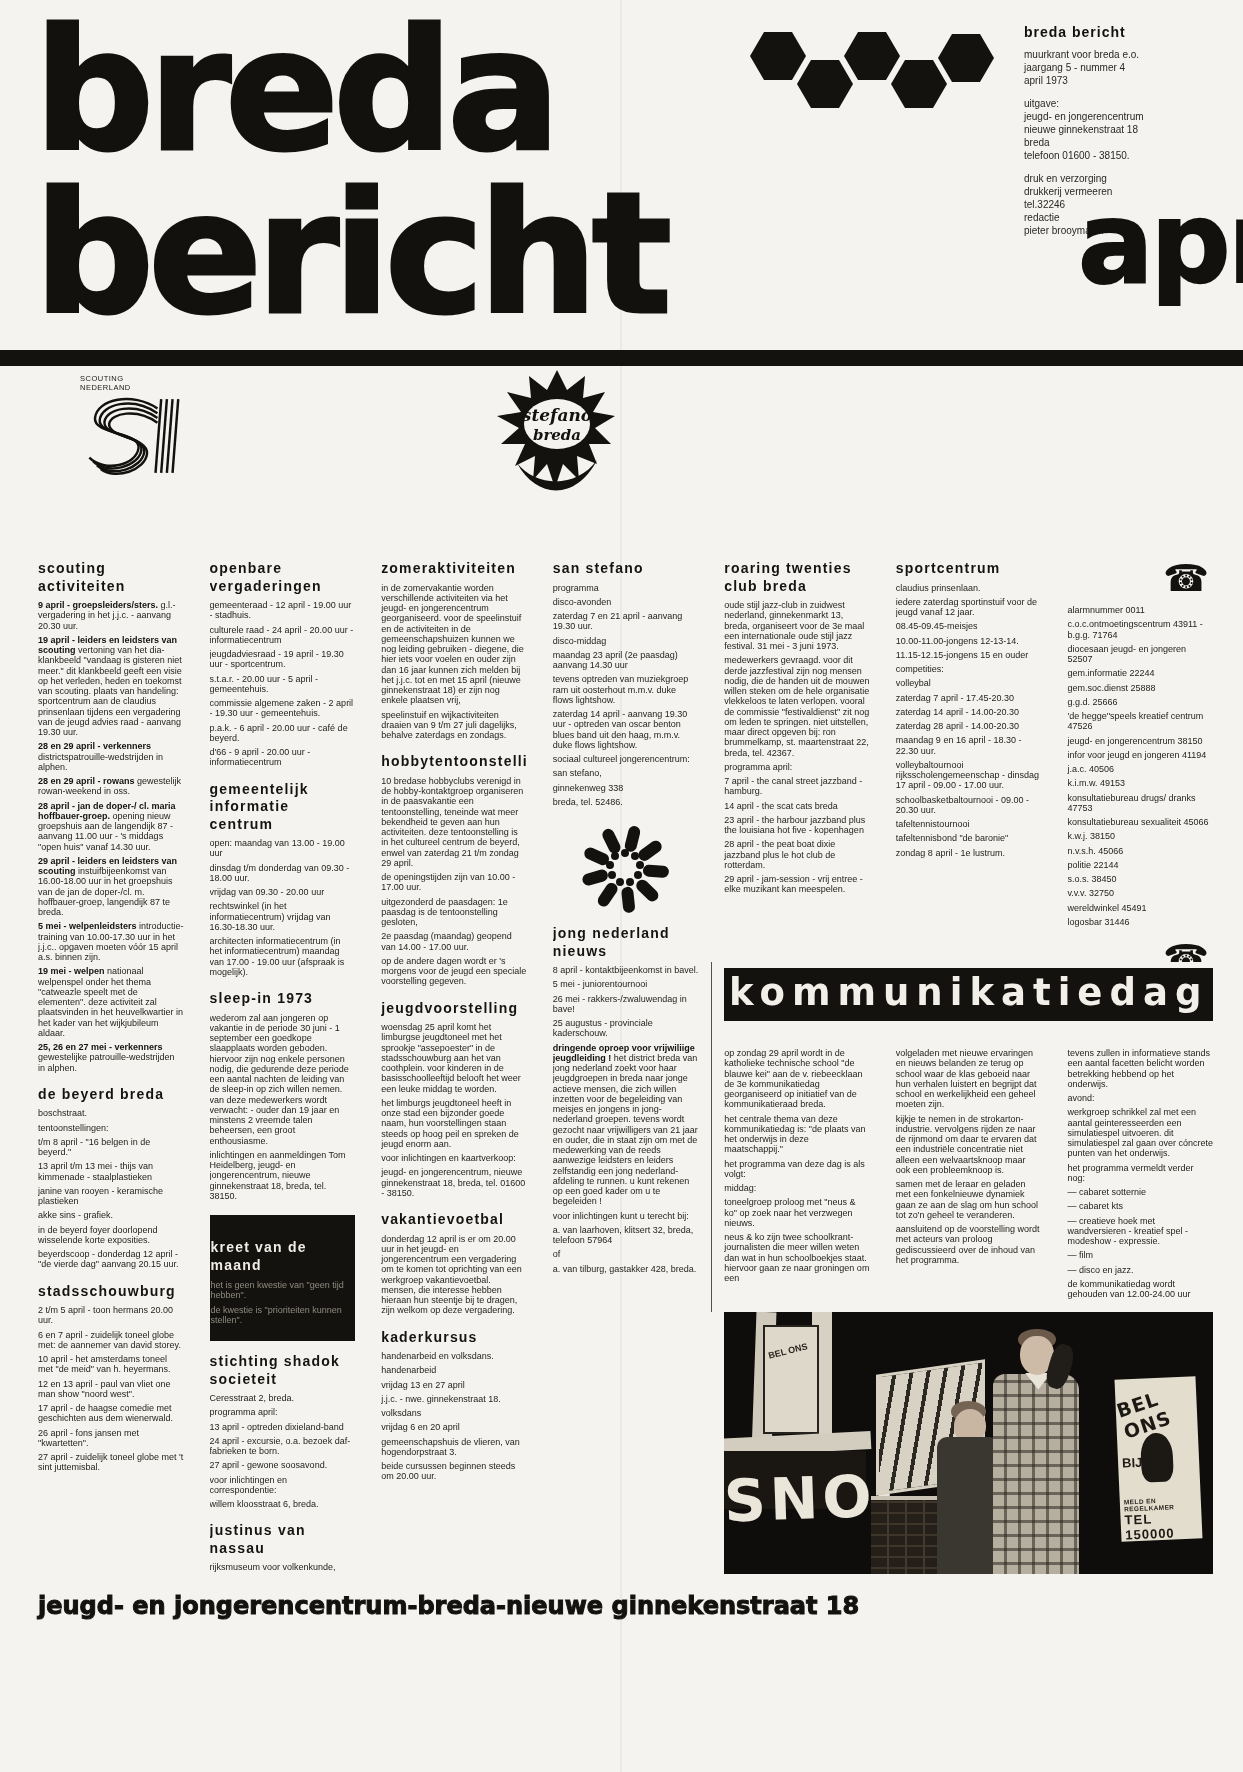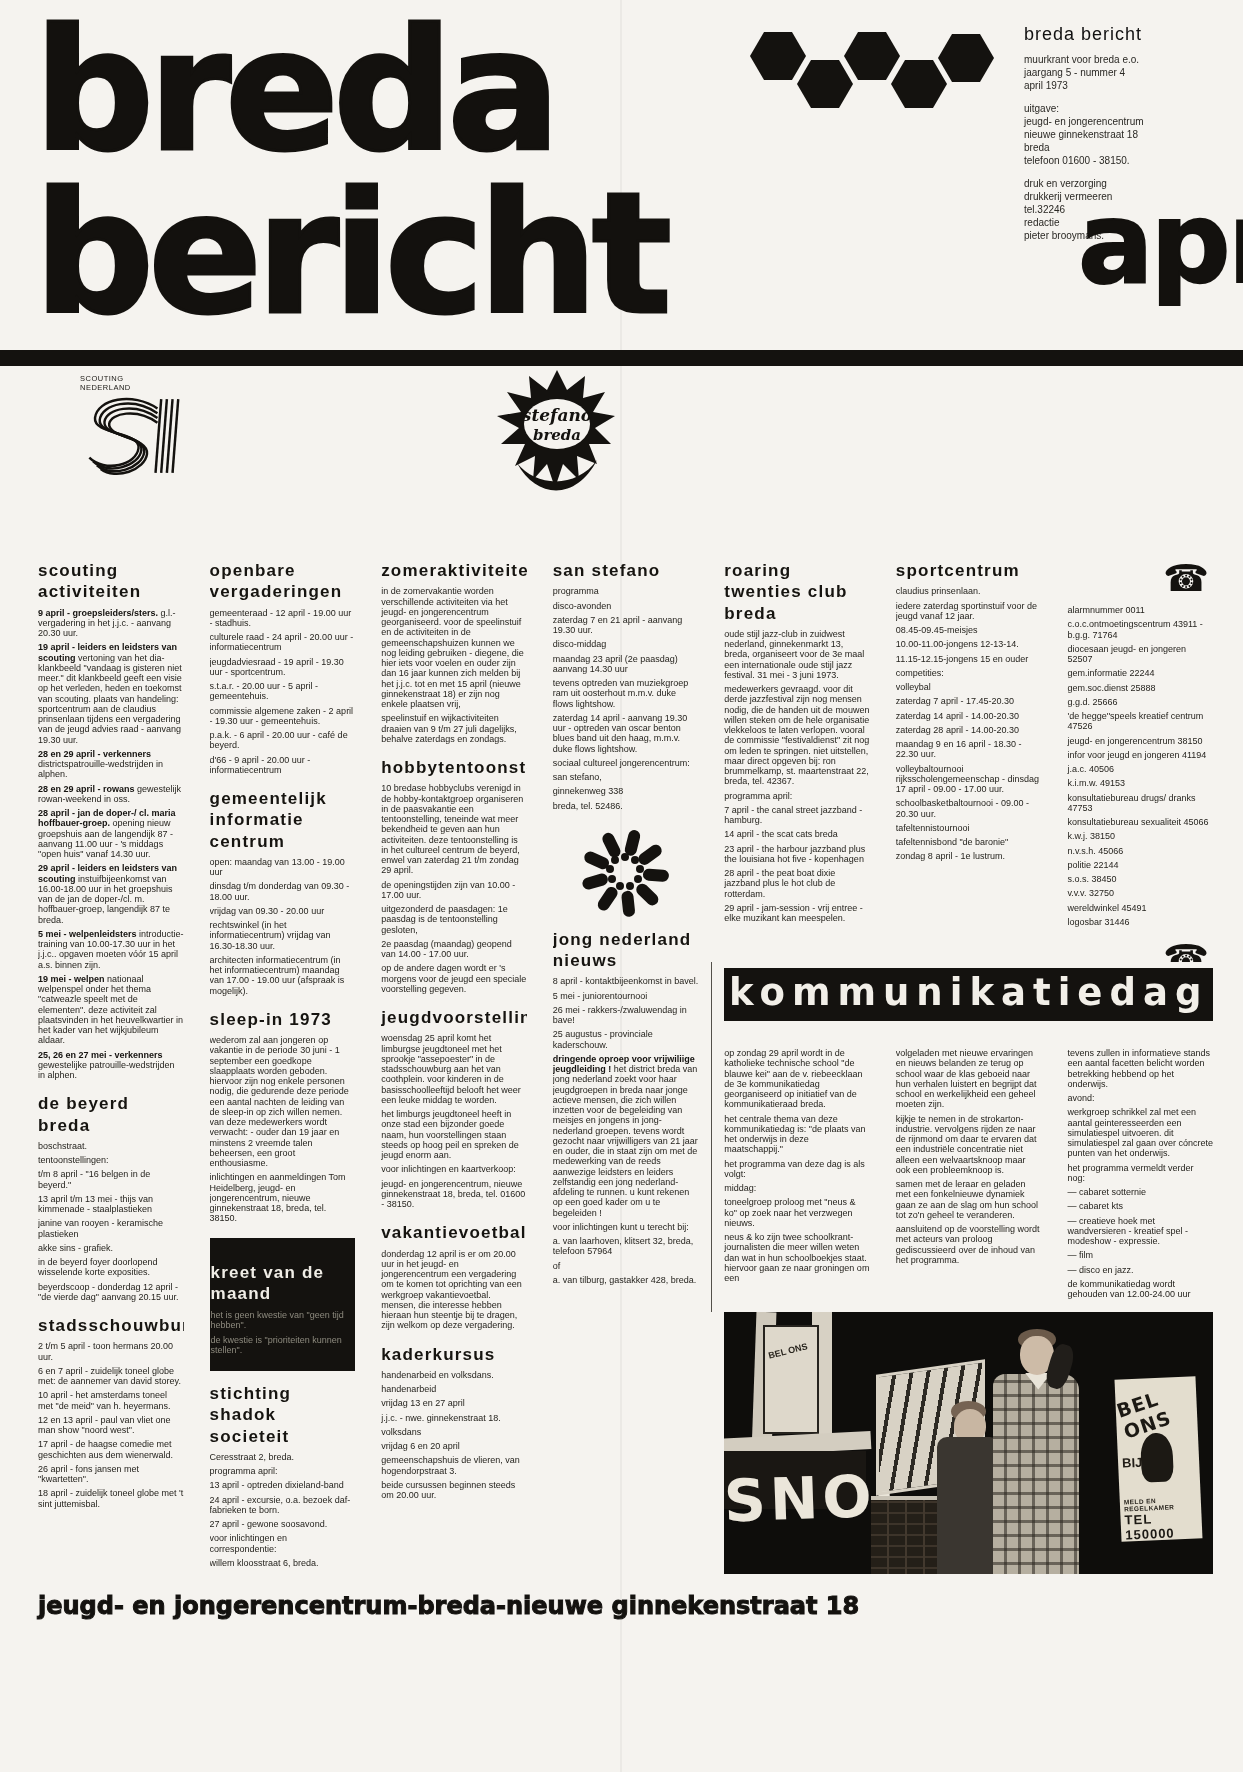--- a/index.html
+++ b/index.html
@@ -7,42 +7,42 @@
         font-family:"Liberation Sans",sans-serif;color:#23211d;overflow:hidden;}
   .fold{position:absolute;left:620px;top:0;bottom:0;width:2px;background:rgba(0,0,0,0.04);}
 
   
   .header{position:relative;height:368px;}
   .masthead{position:absolute;left:34px;top:10px;font-family:"DejaVu Sans",sans-serif;
             font-weight:bold;font-size:168px;line-height:.97;letter-spacing:-6px;color:#13110e;
             -webkit-text-stroke:3px #13110e;}
   .hexes{position:absolute;left:750px;top:28px;}
   .colophon{position:absolute;left:1024px;top:24px;width:205px;}
-  .colophon h2{margin:0 0 8px 0;font-size:18px;letter-spacing:1px;font-weight:normal;color:#111;}
+  .colophon h2{margin:0 0 8px 0;font-size:14px;letter-spacing:1px;font-weight:bold;color:#111;}
   .colophon p{margin:0 0 9px 0;font-size:10px;line-height:1.32;white-space:pre-line;color:#2a2824;}
   .month{position:absolute;left:1078px;top:178px;font-family:"DejaVu Sans",sans-serif;font-weight:bold;
          font-size:112px;letter-spacing:-3px;color:#13110e;-webkit-text-stroke:2px #13110e;}
   .bar{position:absolute;left:0;right:0;top:350px;height:16px;background:#14120f;}
 
   
   .scout-logo{position:absolute;left:78px;top:374px;width:120px;}
   .scout-label{font-size:7.5px;letter-spacing:.5px;line-height:1.2;white-space:pre-line;color:#1a1814;margin:0 0 1px 2px;}
   .stefano-logo{position:absolute;left:497px;top:368px;}
   .jn-logo{display:block;margin:16px auto 10px auto;}
 
   
   .main{position:relative;display:grid;grid-template-columns:repeat(7,1fr);column-gap:26px;
         grid-template-rows:402px auto 1fr;height:1005px;margin:192px 30px 0 38px;}
   .main .colfull{grid-row:1/4;}
   .col{min-width:0;overflow:hidden;}
   .vline{position:relative;}
   .vline::before{content:"";position:absolute;left:-13px;top:0;bottom:0;width:1px;background:#53504a;}
 
   .sec{margin:0 0 13px 0;}
-  .sec h3{margin:10px 0 5px 0;font-size:17px;font-weight:bold;letter-spacing:1.2px;line-height:1.25;color:#161410;}
+  .sec h3{margin:10px 0 5px 0;font-size:14px;font-weight:bold;letter-spacing:1.2px;line-height:1.25;color:#161410;}
   .sec:first-child h3{margin-top:0;}
   .sec p{margin:0 0 4px 0;font-size:9px;line-height:1.14;color:#26241f;}
   .sec p strong{color:#14120f;}
   .sec.invert{background:#14120f;margin:14px -8px 12px -8px;padding:9px 9px 12px 9px;}
   .sec.invert h3{color:#f0ede6;margin:15px 0 6px 0;}
   .sec.invert p{color:#8d8a7e;}
 
   .phone-ico{font-size:37px;line-height:1;text-align:right;color:#14120f;margin:0 4px 8px 0;}
   .phone-ico.bottom{margin-top:10px;}
 
@@ -187,21 +187,21 @@
           <p>beyerdscoop - donderdag 12 april - "de vierde dag" aanvang 20.15 uur.</p>
         </section>
         <section class="sec">
           <h3>stadsschouwburg</h3>
           <p>2 t/m 5 april - toon hermans 20.00 uur.</p>
           <p>6 en 7 april - zuidelijk toneel globe met: de aannemer van david storey.</p>
           <p>10 april - het amsterdams toneel met "de meid" van h. heyermans.</p>
           <p>12 en 13 april - paul van vliet one man show "noord west".</p>
           <p>17 april - de haagse comedie met geschichten aus dem wienerwald.</p>
           <p>26 april - fons jansen met "kwartetten".</p>
-          <p>18 april - zuidelijk toneel globe met 't sint juttemisbal.</p>
+          <p>27 april - zuidelijk toneel globe met 't sint juttemisbal.</p>
         </section>
       </div>
     <div class="col colfull vline">
         <section class="sec">
           <h3>openbare vergaderingen</h3>
           <p>gemeenteraad - 12 april - 19.00 uur - stadhuis.</p>
           <p>culturele raad - 24 april - 20.00 uur - informatiecentrum</p>
           <p>jeugdadviesraad - 19 april - 19.30 uur - sportcentrum.</p>
           <p>s.t.a.r. - 20.00 uur - 5 april - gemeentehuis.</p>
           <p>commissie algemene zaken - 2 april - 19.30 uur - gemeentehuis.</p>

